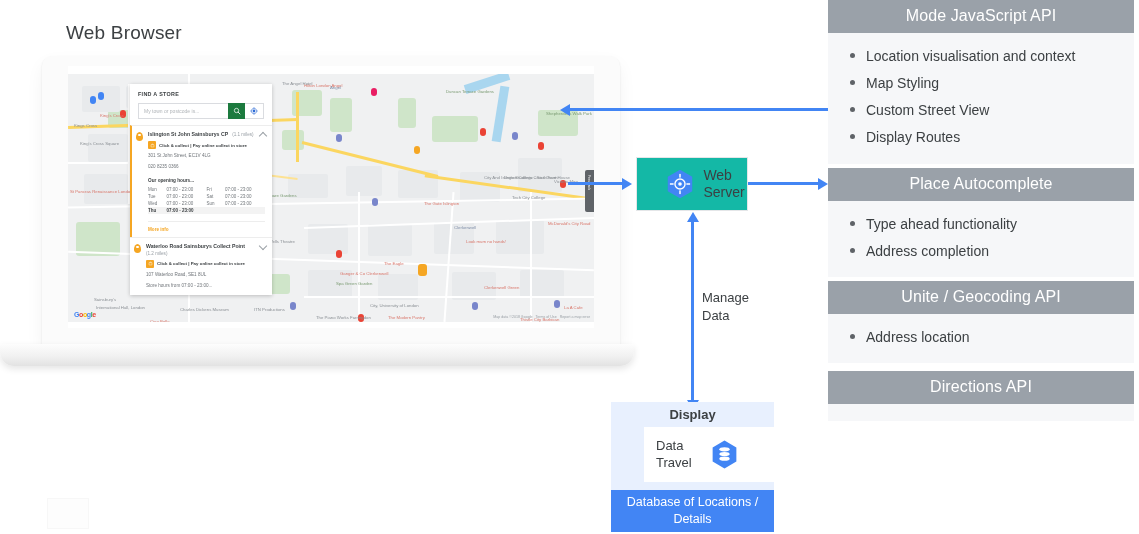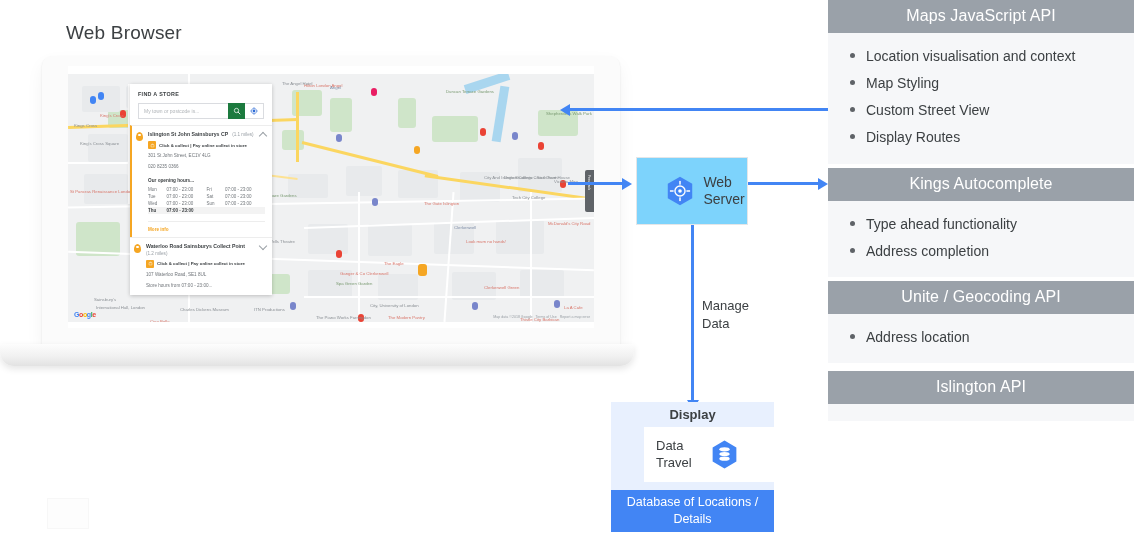--- a/index.html
+++ b/index.html
@@ -142,33 +142,32 @@
   
   .arrow-line{position:absolute;background:#4285f4;}
   .arrow-head{position:absolute;width:0;height:0;}
   .ah-left{border-top:6px solid transparent;border-bottom:6px solid transparent;border-right:10px solid #4285f4;}
   .ah-right{border-top:6px solid transparent;border-bottom:6px solid transparent;border-left:10px solid #4285f4;}
   .ah-up{border-left:6px solid transparent;border-right:6px solid transparent;border-bottom:10px solid #4285f4;}
   .ah-down{border-left:6px solid transparent;border-right:6px solid transparent;border-top:10px solid #4285f4;}
 
   
   #web-server{
-    position:absolute;left:636px;top:157px;width:112px;height:68px;
-    background:#7dd3fc;border:1px solid #e4e6e8;
+    position:absolute;left:636px;top:157px;width:112px;height:54px;
+    background:#14b8a6;border:1px solid #e4e6e8;
     display:flex;align-items:center;justify-content:center;gap:6px;
     box-sizing:border-box;
     padding-left:24px;
   }
   #web-server .hexicon{width:34px;height:34px;flex:none;}
   .ws-label{font-size:14px;color:#3c4043;line-height:1.2;}
 
   .manage-label{
     position:absolute;left:702px;top:289px;font-size:13px;color:#3c4043;
     line-height:1.4;
-    margin-top:8px;
   }
 
   
   #storage{position:absolute;left:611px;top:402px;width:163px;height:130px;}
   .storage-box{
     position:absolute;left:0;top:0;width:163px;height:88px;background:#e8f0fe;
   }
   .storage-title{
     position:absolute;left:0;top:5px;width:163px;text-align:center;
     font-size:13px;font-weight:bold;color:#3c4043;
@@ -502,34 +501,34 @@
       </svg>
     </div>
     <div class="db-bar">Database of Locations / Details</div>
   </div>
 
   <div id="ghost-box"></div>
 
   <div id="api-panels">
 
     <div class="api-section">
-      <div class="api-header">Maps JavaScript API</div>
+      <div class="api-header">Mode JavaScript API</div>
       <div class="api-body">
         <ul>
           <li>Location visualisation and context</li>
           <li>Map Styling</li>
           <li>Custom Street View</li>
           <li>Display Routes</li>
         </ul>
       </div>
     </div>
     <div class="panel-gap"></div>
 
     <div class="api-section">
-      <div class="api-header">Kings Autocomplete</div>
+      <div class="api-header">Place Autocomplete</div>
       <div class="api-body">
         <ul>
           <li>Type ahead functionality</li>
           <li>Address completion</li>
         </ul>
       </div>
     </div>
     <div class="panel-gap"></div>
 
     <div class="api-section">
@@ -538,21 +537,21 @@
         <ul>
           <li>Address location</li>
         </ul>
       </div>
     </div>
     <div class="panel-gap"></div>
 
     <div class="panel-gap"></div>
 
     <div class="api-section">
-      <div class="api-header">Islington API</div>
+      <div class="api-header">Directions API</div>
       <div class="api-body">
         
       </div>
     </div>
 
   </div>
 
 </div>
 
 </body></html>

